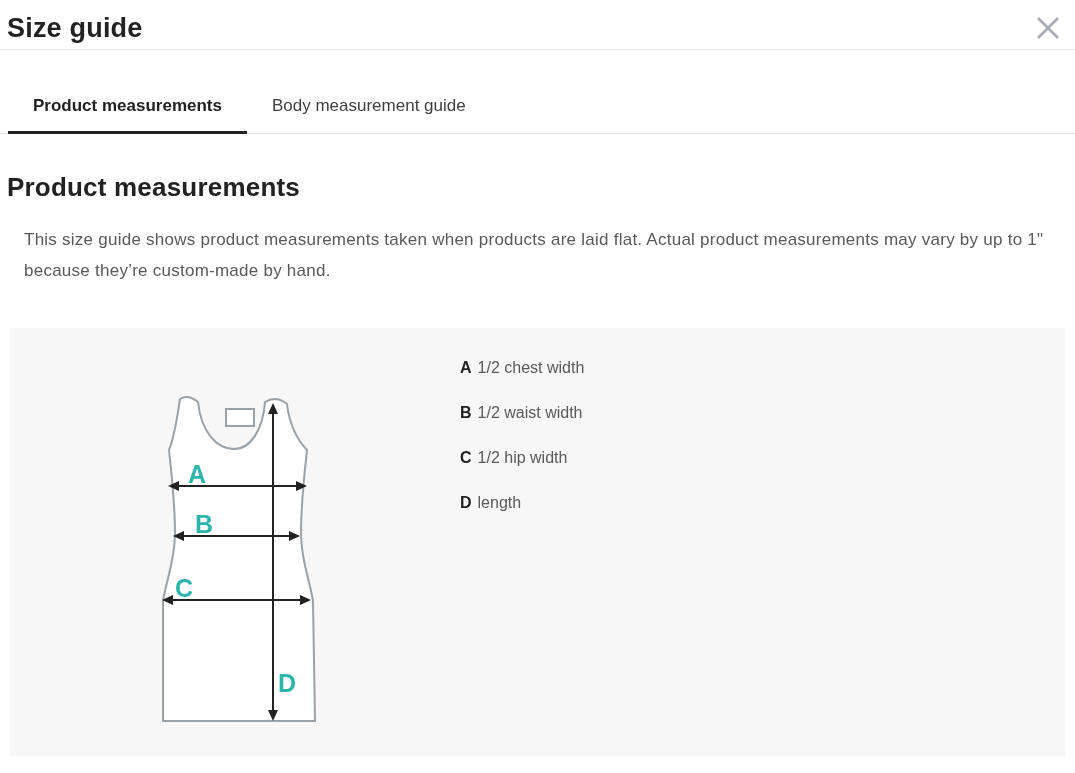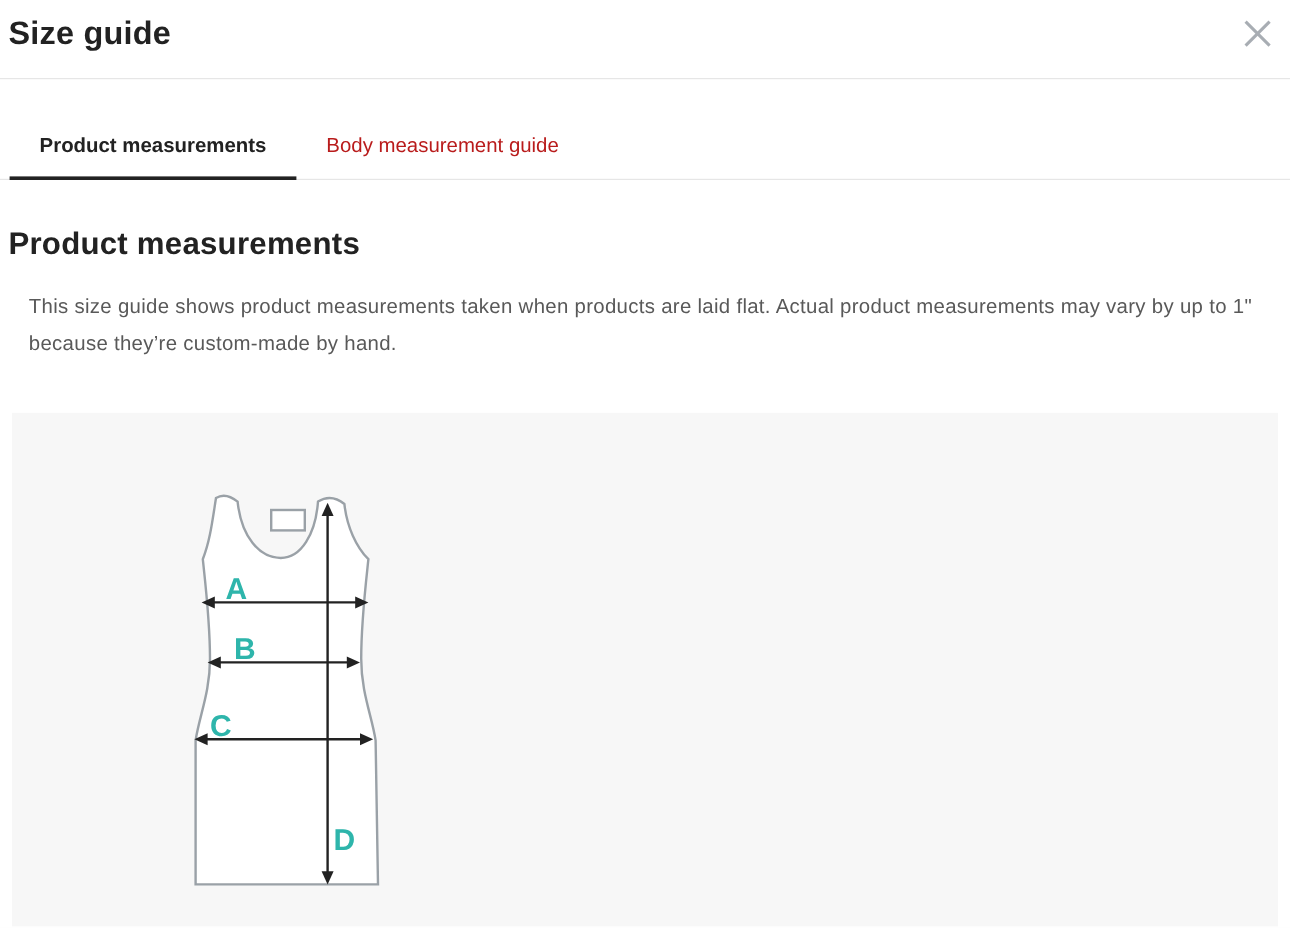--- a/index.html
+++ b/index.html
@@ -7,21 +7,21 @@
     margin: 0; padding: 0;
     width: 1075px; height: 773px;
     background: #ffffff;
     font-family: "Liberation Sans", sans-serif;
     color: #222222;
     overflow: hidden;
   }
   
   .modal-header {
     position: relative;
-    height: 66px;
+    height: 50px;
     border-bottom: 1px solid #e6e6e6;
   }
   .modal-title {
     margin: 0;
     padding: 13px 0 0 7px;
     font-size: 27px;
     font-weight: bold;
     letter-spacing: 0.2px;
     color: #222222;
   }
@@ -37,21 +37,21 @@
   
   .tab-bar {
     display: flex;
     align-items: flex-end;
     padding: 46px 0 0 8px;
     border-bottom: 1px solid #e6e6e6;
   }
   .tab {
     padding: 0 25px 17px 25px;
     font-size: 17px;
-    color: #b91c1c;
+    color: #404040;
     cursor: pointer;
     white-space: nowrap;
   }
   .tab.active {
     color: #222222;
     font-weight: bold;
     padding-bottom: 15px;
     border-bottom: 3px solid #222222;
     margin-bottom: -1px;
   }
@@ -180,16 +180,30 @@
           <polygon class="arrow-head" points="123,20 118,31 128,31"></polygon>
           <polygon class="arrow-head" points="123,338 118,327 128,327"></polygon>
         </g>
 
         <text class="marker-letter" x="38" y="100">A</text>
         <text class="marker-letter" x="45" y="150">B</text>
         <text class="marker-letter" x="25" y="214">C</text>
         <text class="marker-letter" x="128" y="309">D</text>
       </svg>
 
+      <div class="legend">
+        <div class="legend-item">
+          <span class="legend-key">A</span><span class="legend-text">1/2 chest width</span>
+        </div>
+        <div class="legend-item">
+          <span class="legend-key">B</span><span class="legend-text">1/2 waist width</span>
+        </div>
+        <div class="legend-item">
+          <span class="legend-key">C</span><span class="legend-text">1/2 hip width</span>
+        </div>
+        <div class="legend-item">
+          <span class="legend-key">D</span><span class="legend-text">length</span>
+        </div>
+      </div>
 
     </div>
   </main>
 </div>
 
 </body></html>

